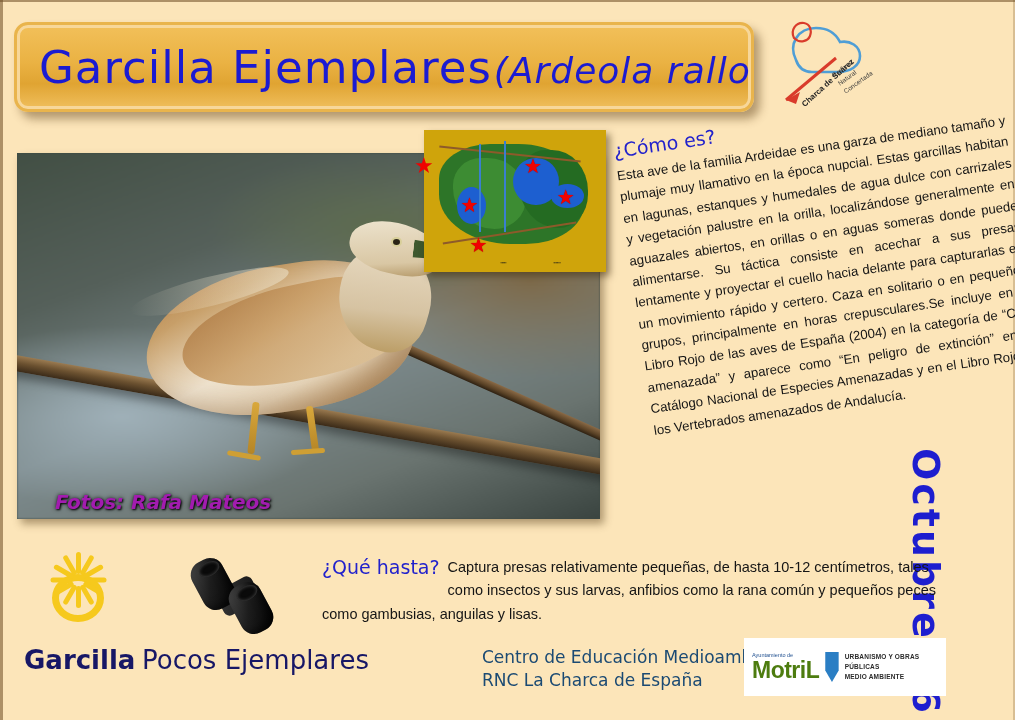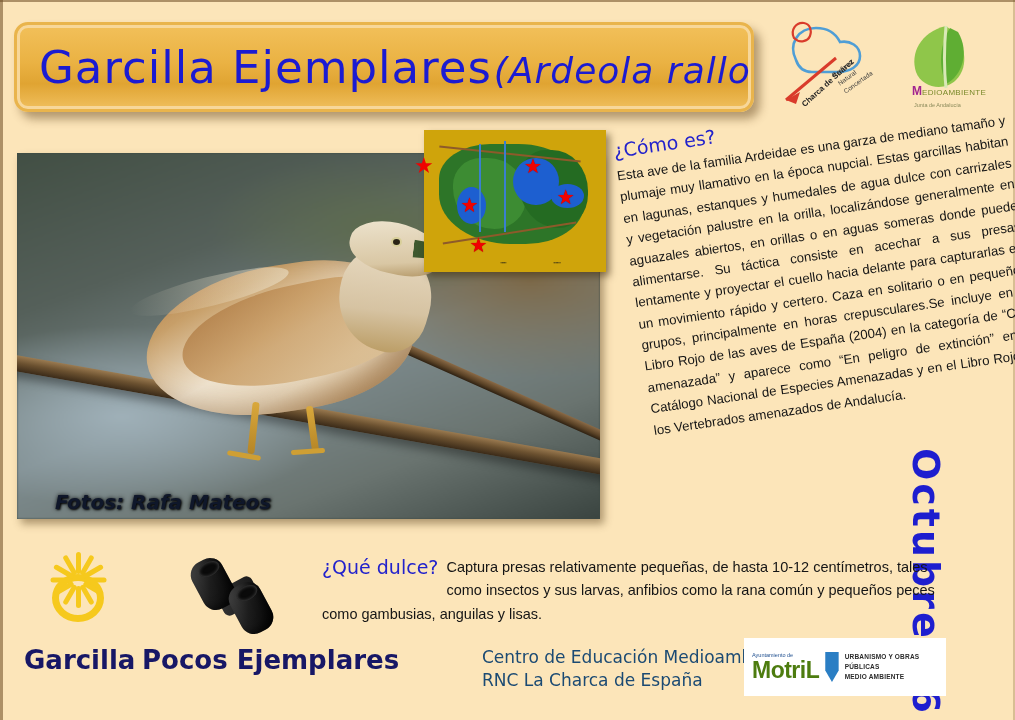--- a/index.html
+++ b/index.html
@@ -213,21 +213,21 @@
     width:28%; height:8%;
     background: linear-gradient(90deg,rgba(240,230,210,.0),#efe6d0);
     border-radius:50%;
     transform: rotate(-14deg);
     opacity:.55;
   }
 
   #photo-credit {
     position: absolute;
     left: 55px; top: 490px;
-    color: #0f172a;
+    color: #a21caf;
     font-family: "DejaVu Sans", sans-serif;
     font-style: italic;
     font-weight: bold;
     font-size: 20px;
     text-shadow: 1px 1px 2px rgba(0,0,0,.9), 0 0 4px rgba(0,0,0,.8);
   }
 
   
   #badge-extincion {
     position: absolute;
@@ -407,21 +407,21 @@
     border-radius: 50%;
     background: #0a0a0a;
     box-shadow: inset 0 0 4px #555;
   }
   #icon-binoculars .l1 { left: 8px;  top: 6px;  transform: rotate(-28deg); }
   #icon-binoculars .l2 { left: 46px; top: 30px; transform: rotate(-28deg); }
   #label-pocos {
     position: absolute;
     left: 142px; top: 645px;
     color: #171766;
-    font-weight: bold;
+    font-weight: normal;
     font-size: 26px;
     font-family: "DejaVu Sans", sans-serif;
   }
 
   
   #come-block {
     position: absolute;
     left: 322px; top: 556px;
     width: 618px;
   }
@@ -504,29 +504,20 @@
     <svg width="98" height="100" viewBox="0 0 98 100">
       <path d="M18 46 C10 30 20 14 38 14 C50 14 58 20 62 28 C72 26 82 32 82 42 C82 52 72 58 60 58 L34 58 C24 58 20 52 18 46 Z" fill="none" stroke="#4f9ed6" stroke-width="2.6"></path>
       <path d="M16 24 C12 16 18 8 26 9 C32 10 34 16 32 22 C30 27 22 30 16 24 Z" fill="none" stroke="#d93b2b" stroke-width="2.2"></path>
       <path d="M8 86 L58 44" stroke="#d93b2b" stroke-width="3"></path>
       <path d="M8 86 L22 78 L18 90 Z" fill="#d93b2b"></path>
     </svg>
     <div class="brand">Charca de Suárez</div>
     <div class="lbl">Reserva<br>Natural<br>Concertada</div>
   </div>
 
-  <div id="logo-medio">
-    <svg width="92" height="78" viewBox="0 0 92 78">
-      <path d="M46 8 C20 14 10 36 16 54 C22 70 44 74 56 62 C70 48 66 22 46 8 Z" fill="#8fc64a"></path>
-      <path d="M50 10 C40 26 38 48 46 66 C62 58 70 34 58 14 Z" fill="#5fae33"></path>
-      <path d="M46 8 C44 30 44 52 46 70" stroke="#d9e8b6" stroke-width="3" fill="none"></path>
-    </svg>
-    <div class="mname"><b>M</b><span>EDIOAMBIENTE</span></div>
-    <div class="msub">Junta de Andalucía</div>
-  </div>
 
   <div id="bird-photo">
     <div class="sky"></div>
     <div class="branch"></div>
     <div class="branch2"></div>
     <div class="bird-body"></div>
     <div class="bird-wing"></div>
     <div class="plume"></div>
     <div class="bird-neck"></div>
     <div class="bird-head"></div>
@@ -591,21 +582,21 @@
   <div id="icon-binoculars">
     <div class="bridge"></div>
     <div class="barrel bl"></div>
     <div class="barrel br"></div>
     <div class="lens l1"></div>
     <div class="lens l2"></div>
   </div>
   <div id="label-pocos">Pocos Ejemplares</div>
 
   <div id="come-block">
-    <span id="come-heading">¿Qué dulce?</span>
+    <span id="come-heading">¿Qué hasta?</span>
     <div id="come-body">Captura presas relativamente pequeñas, de hasta 10-12 centímetros, tales como insectos y sus larvas, anfibios como la rana común y pequeños peces como gambusias, anguilas y lisas.</div>
   </div>
 
   <div id="footer-center">
     <div>Centro de Educación Medioambiental</div>
     <div>RNC La Charca de España</div>
   </div>
 
   <div id="logo-motril">
     <div>

